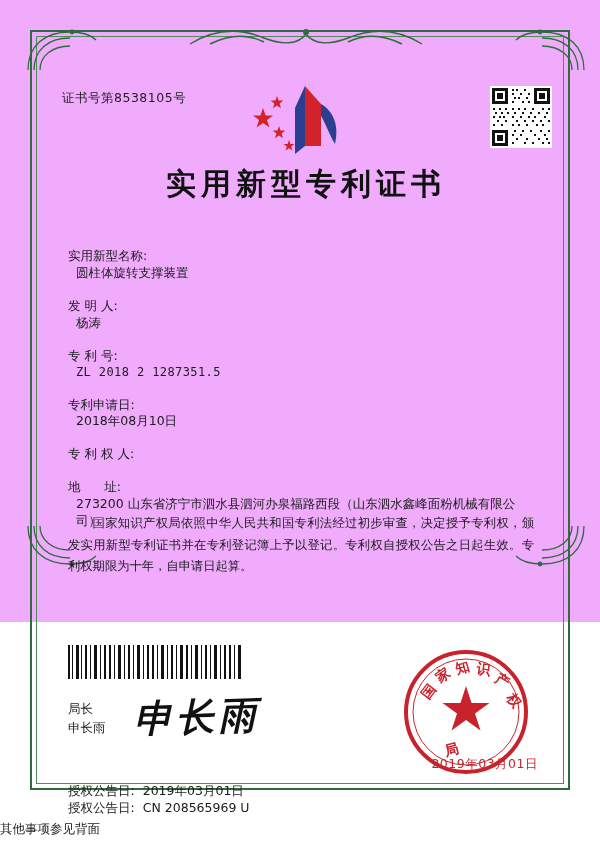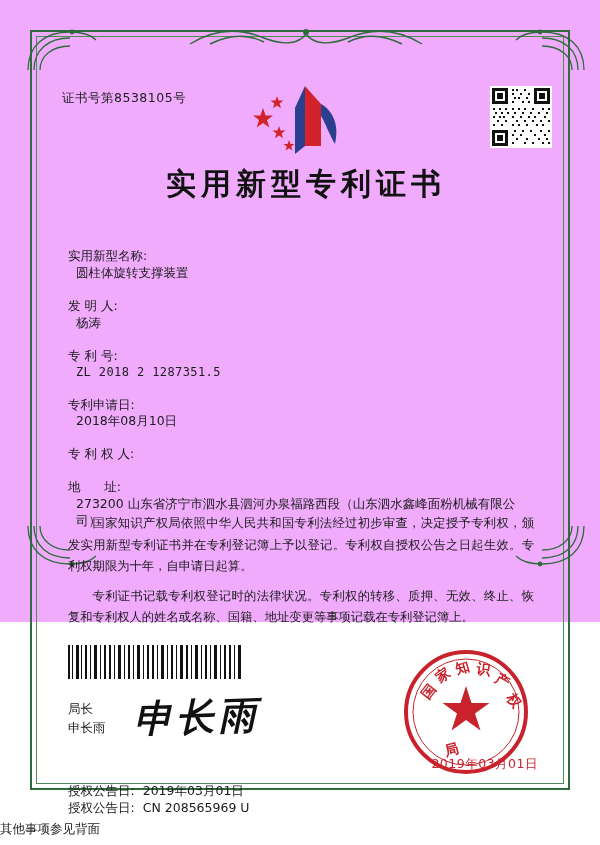--- a/index.html
+++ b/index.html
@@ -440,21 +440,20 @@
       <span class="half right">
         <span class="field-label">授权公告日:</span>
         <span class="field-value">CN 208565969 U</span>
       </span>
     </div>
 
   </div>
 
   <div class="paras">
     <p>国家知识产权局依照中华人民共和国专利法经过初步审查，决定授予专利权，颁发实用新型专利证书并在专利登记簿上予以登记。专利权自授权公告之日起生效。专利权期限为十年，自申请日起算。</p>
-    <p>专利证书记载专利权登记时的法律状况。专利权的转移、质押、无效、终止、恢复和专利权人的姓名或名称、国籍、地址变更等事项记载在专利登记簿上。</p>
   </div>
 
   <div class="barcode">
     <svg width="176" height="34" viewBox="0 0 176 34">
       <g fill="#111111">
         <rect x="0" y="0" width="2" height="34"></rect>
           <rect x="4" y="0" width="1" height="34"></rect>
         <rect x="8" y="0" width="3" height="34"></rect>
           <rect x="13" y="0" width="1" height="34"></rect>
         <rect x="17" y="0" width="2" height="34"></rect>

